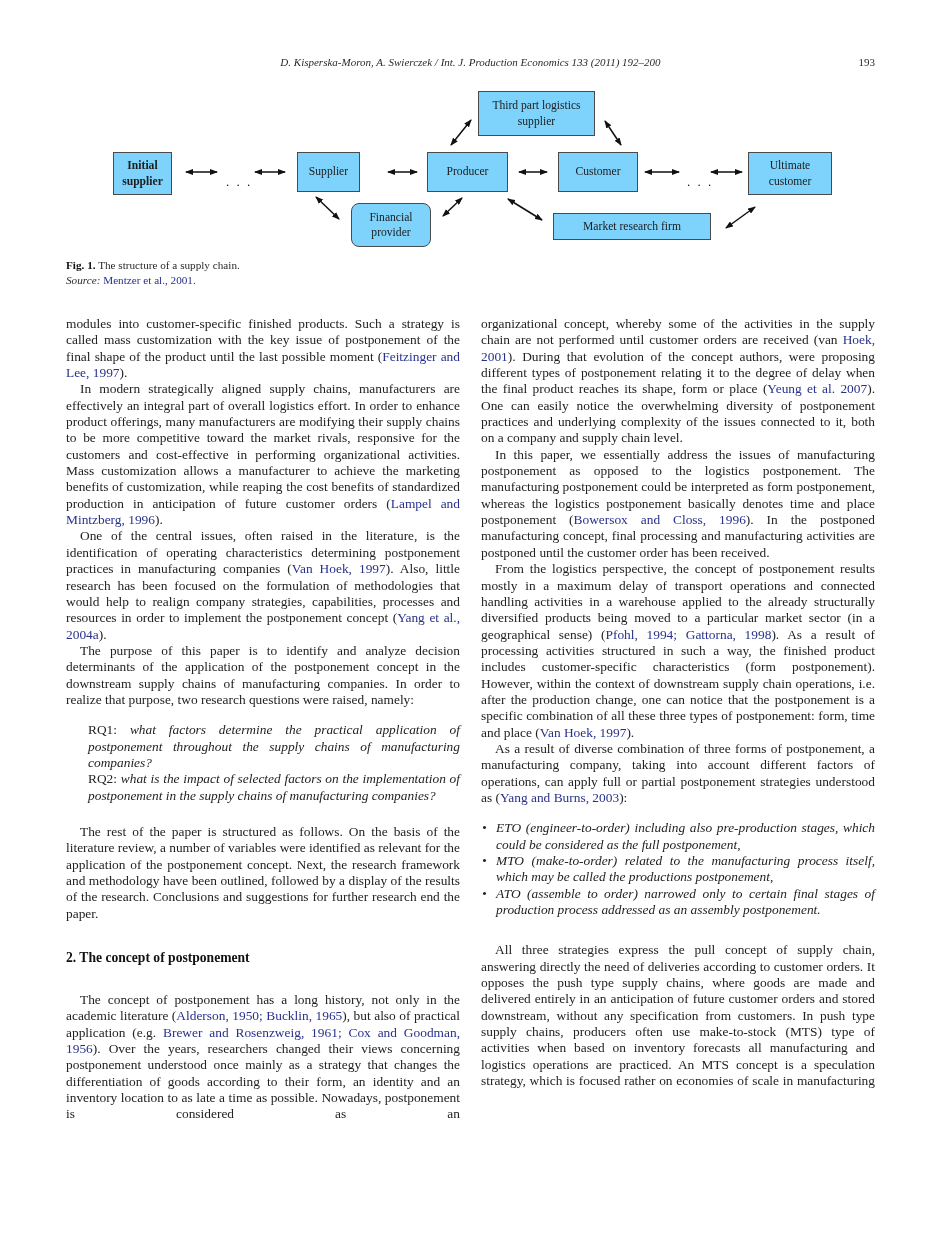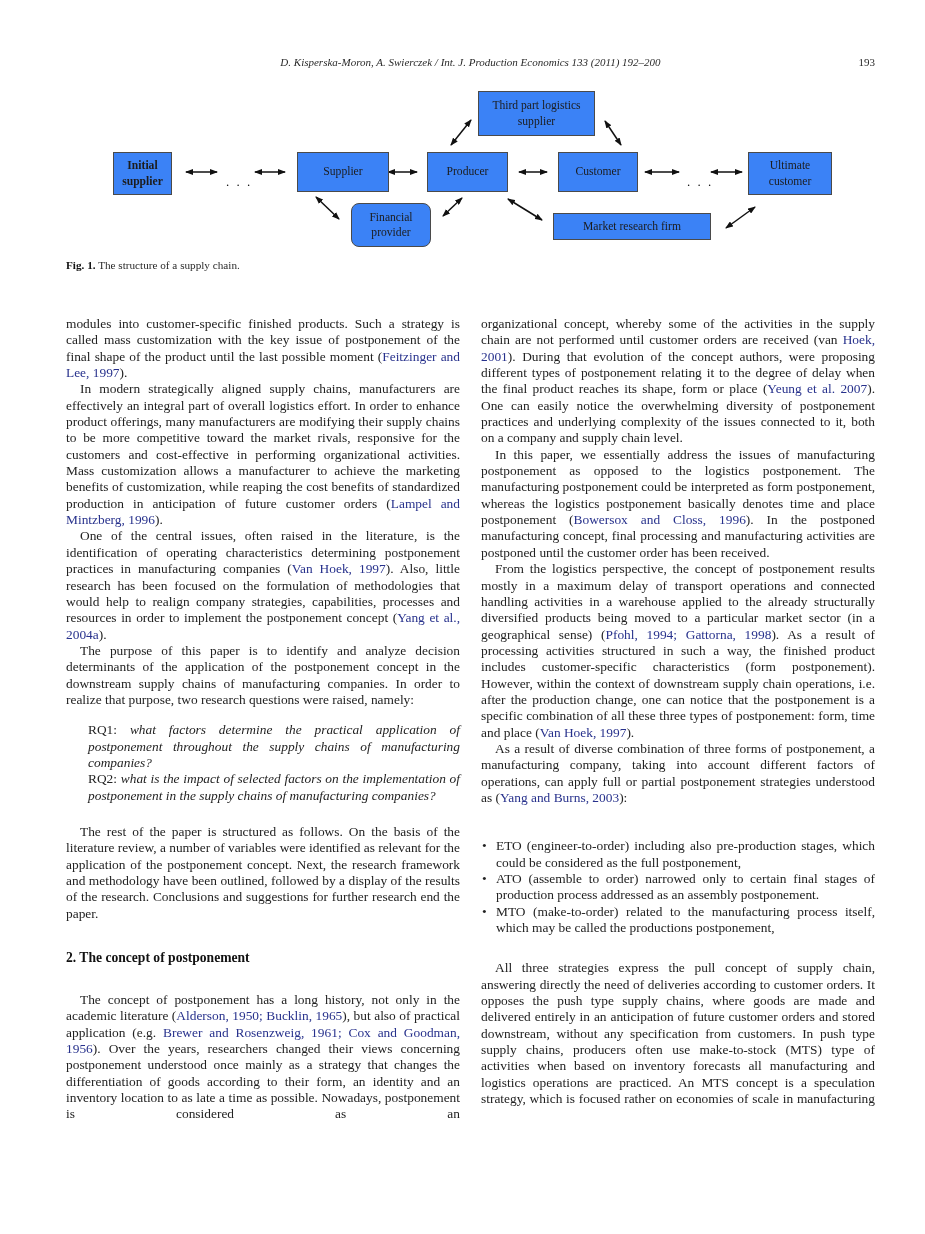--- a/index.html
+++ b/index.html
@@ -5,40 +5,40 @@
   html,body{margin:0;padding:0;background:#fff;}
   .page{position:relative;width:925px;height:1234px;background:#fff;overflow:hidden;
         font-family:"Liberation Serif",serif;color:#222;}
   
   .hdr{position:absolute;left:66px;top:56px;width:809px;height:16px;font-size:11px;color:#2a2a2a;}
   .hdr .cit{position:absolute;left:0;right:0;text-align:center;font-style:italic;}
   .hdr .pno{position:absolute;right:0;top:0;font-style:normal;}
   
   .fig{position:absolute;left:70px;top:88px;width:812px;height:167px;}
   .fig svg{position:absolute;left:0;top:0;}
-  .fig-box{position:absolute;border:1px solid #4a4a4a;background:#3b82f6;display:flex;
+  .fig-box{position:absolute;border:1px solid #4a4a4a;background:#7dd3fc;display:flex;
            align-items:center;justify-content:center;text-align:center;
            font-size:11.6px;line-height:1.3;color:#1c1c1c;padding:1px 10px;box-sizing:border-box;}
   .fig-dots{position:absolute;font-size:13px;letter-spacing:2px;color:#111;}
   
   .cap{position:absolute;left:66px;top:258px;width:420px;font-size:11.2px;line-height:14.5px;color:#2a2a2a;}
   .cap b{color:#111;}
   .cap .src-lab{font-style:italic;}
   
   .cols{position:absolute;left:66px;top:316px;width:809px;display:flex;gap:21px;}
   .col{width:394px;font-size:13.4px;line-height:16.35px;text-align:justify;color:#222;}
   .col p{margin:0;}
   .col p.ind{text-indent:14px;}
   .col p.jlast{text-align-last:justify;}
   .cite{color:#27318c;text-decoration:none;cursor:pointer;}
   .it{font-style:italic;}
   .rq-group{margin:14px 0 20px 0;padding-left:22px;}
   .rq-group p{text-align:justify;}
   h2.sec{font-size:13.6px;line-height:17px;margin:27px 0 26px 0;color:#111;text-align:left;}
-  ul.blts{list-style:none;margin:32px 0 24px 0;padding:0;}
+  ul.blts{list-style:none;margin:14px 0 24px 0;padding:0;font-style:italic;}
   ul.blts li{position:relative;padding-left:15px;margin:0;}
   ul.blts li::before{content:"\2022";position:absolute;left:1px;top:0;}
 </style>
 </head>
 <body>
 
 <div class="page">
 
   <div class="hdr">
     <div class="cit">D. Kisperska-Moron, A. Swierczek / Int. J. Production Economics 133 (2011) 192–200</div>
@@ -63,32 +63,36 @@
         <line x1="535" y1="33" x2="551" y2="57" marker-start="url(#ah)" marker-end="url(#ah)"></line>
         <line x1="246" y1="109" x2="269" y2="131" marker-start="url(#ah)" marker-end="url(#ah)"></line>
         <line x1="373" y1="128" x2="392" y2="110" marker-start="url(#ah)" marker-end="url(#ah)"></line>
         <line x1="438" y1="111" x2="472" y2="132" marker-start="url(#ah)" marker-end="url(#ah)"></line>
         <line x1="656" y1="140" x2="685" y2="119" marker-start="url(#ah)" marker-end="url(#ah)"></line>
       </g>
     </svg>
     <span class="fig-dots" style="left:156px;top:86px;">. . .</span>
     <span class="fig-dots" style="left:617px;top:86px;">. . .</span>
   <div class="fig-box" style="left: 43px; top: 64px; width: 59px; height: 43px; font-weight: bold;">Initial supplier</div>
-      <div class="fig-box" style="left: 227px; top: 64px; width: 92px; height: 40px;">Supplier</div>
+      <div class="fig-box" style="left: 227px; top: 64px; width: 63px; height: 40px;">Supplier</div>
       <div class="fig-box" style="left: 357px; top: 64px; width: 81px; height: 40px; text-align: right;">Producer</div>
       <div class="fig-box" style="left: 488px; top: 64px; width: 80px; height: 40px;">Customer</div>
       <div class="fig-box" style="left: 678px; top: 64px; width: 84px; height: 43px;">Ultimate customer</div>
       <div class="fig-box" style="left: 408px; top: 3px; width: 117px; height: 45px;">Third part logistics supplier</div>
       <div class="fig-box" style="left: 281px; top: 115px; width: 80px; height: 44px; border-radius: 8px;">Financial provider</div>
       <div class="fig-box" style="left: 483px; top: 125px; width: 158px; height: 27px;">Market research firm</div>
     </div>
 
   <div class="cap">
     <div>
       <b>Fig. 1.</b><span> The structure of a supply chain.</span>
+    </div>
+    <div>
+      <span class="src-lab">Source:</span>
+      <a class="cite">Mentzer et al., 2001.</a>
     </div>
   </div>
 
   <div class="cols">
     <div class="col" id="col-left">
         <p class=""><span>modules into customer-specific finished products. Such a strategy is called mass customization with the key issue of postponement of the final shape of the product until the last possible moment (</span><a class="cite">Feitzinger and Lee, 1997</a><span>).</span></p>
         <p class="ind"><span>In modern strategically aligned supply chains, manufacturers are effectively an integral part of overall logistics effort. In order to enhance product offerings, many manufacturers are modifying their supply chains to be more competitive toward the market rivals, responsive for the customers and cost-effective in performing organizational activities. Mass customization allows a manufacturer to achieve the marketing benefits of customization, while reaping the cost benefits of standardized production in anticipation of future customer orders (</span><a class="cite">Lampel and Mintzberg, 1996</a><span>).</span></p>
         <p class="ind"><span>One of the central issues, often raised in the literature, is the identification of operating characteristics determining postponement practices in manufacturing companies (</span><a class="cite">Van Hoek, 1997</a><span>). Also, little research has been focused on the formulation of methodologies that would help to realign company strategies, capabilities, processes and resources in order to implement the postponement concept (</span><a class="cite">Yang et al., 2004a</a><span>).</span></p>
         <p class="ind"><span>The purpose of this paper is to identify and analyze decision determinants of the application of the postponement concept in the downstream supply chains of manufacturing companies. In order to realize that purpose, two research questions were raised, namely:</span></p>
         <div class="rq-group">
@@ -99,20 +103,20 @@
         <h2 class="sec">2. The concept of postponement</h2>
         <p class="ind jlast"><span>The concept of postponement has a long history, not only in the academic literature (</span><a class="cite">Alderson, 1950; Bucklin, 1965</a><span>), but also of practical application (e.g. </span><a class="cite">Brewer and Rosenzweig, 1961; Cox and Goodman, 1956</a><span>). Over the years, researchers changed their views concerning postponement understood once mainly as a strategy that changes the differentiation of goods according to their form, an identity and an inventory location to as late a time as possible. Nowadays, postponement is considered as an</span></p>
       </div>
     <div class="col" id="col-right">
         <p class=""><span>organizational concept, whereby some of the activities in the supply chain are not performed until customer orders are received (van </span><a class="cite">Hoek, 2001</a><span>). During that evolution of the concept authors, were proposing different types of postponement relating it to the degree of delay when the final product reaches its shape, form or place (</span><a class="cite">Yeung et al. 2007</a><span>). One can easily notice the overwhelming diversity of postponement practices and underlying complexity of the issues connected to it, both on a company and supply chain level.</span></p>
         <p class="ind"><span>In this paper, we essentially address the issues of manufacturing postponement as opposed to the logistics postponement. The manufacturing postponement could be interpreted as form postponement, whereas the logistics postponement basically denotes time and place postponement (</span><a class="cite">Bowersox and Closs, 1996</a><span>). In the postponed manufacturing concept, final processing and manufacturing activities are postponed until the customer order has been received.</span></p>
         <p class="ind"><span>From the logistics perspective, the concept of postponement results mostly in a maximum delay of transport operations and connected handling activities in a warehouse applied to the already structurally diversified products being moved to a particular market sector (in a geographical sense) (</span><a class="cite">Pfohl, 1994; Gattorna, 1998</a><span>). As a result of processing activities structured in such a way, the finished product includes customer-specific characteristics (form postponement). However, within the context of downstream supply chain operations, i.e. after the production change, one can notice that the postponement is a specific combination of all these three types of postponement: form, time and place (</span><a class="cite">Van Hoek, 1997</a><span>).</span></p>
         <p class="ind"><span>As a result of diverse combination of three forms of postponement, a manufacturing company, taking into account different factors of operations, can apply full or partial postponement strategies understood as (</span><a class="cite">Yang and Burns, 2003</a><span>):</span></p>
         <ul class="blts">
           <li>ETO (engineer-to-order) including also pre-production stages, which could be considered as the full postponement,</li>
+          <li>MTO (make-to-order) related to the manufacturing process itself, which may be called the productions postponement,</li>
           <li>ATO (assemble to order) narrowed only to certain final stages of production process addressed as an assembly postponement.</li>
-          <li>MTO (make-to-order) related to the manufacturing process itself, which may be called the productions postponement,</li>
         </ul>
         <p class="ind jlast"><span>All three strategies express the pull concept of supply chain, answering directly the need of deliveries according to customer orders. It opposes the push type supply chains, where goods are made and delivered entirely in an anticipation of future customer orders and stored downstream, without any specification from customers. In push type supply chains, producers often use make-to-stock (MTS) type of activities when based on inventory forecasts all manufacturing and logistics operations are practiced. An MTS concept is a speculation strategy, which is focused rather on economies of scale in manufacturing</span></p>
       </div>
   </div>
 
 </div>
 
 </body></html>

